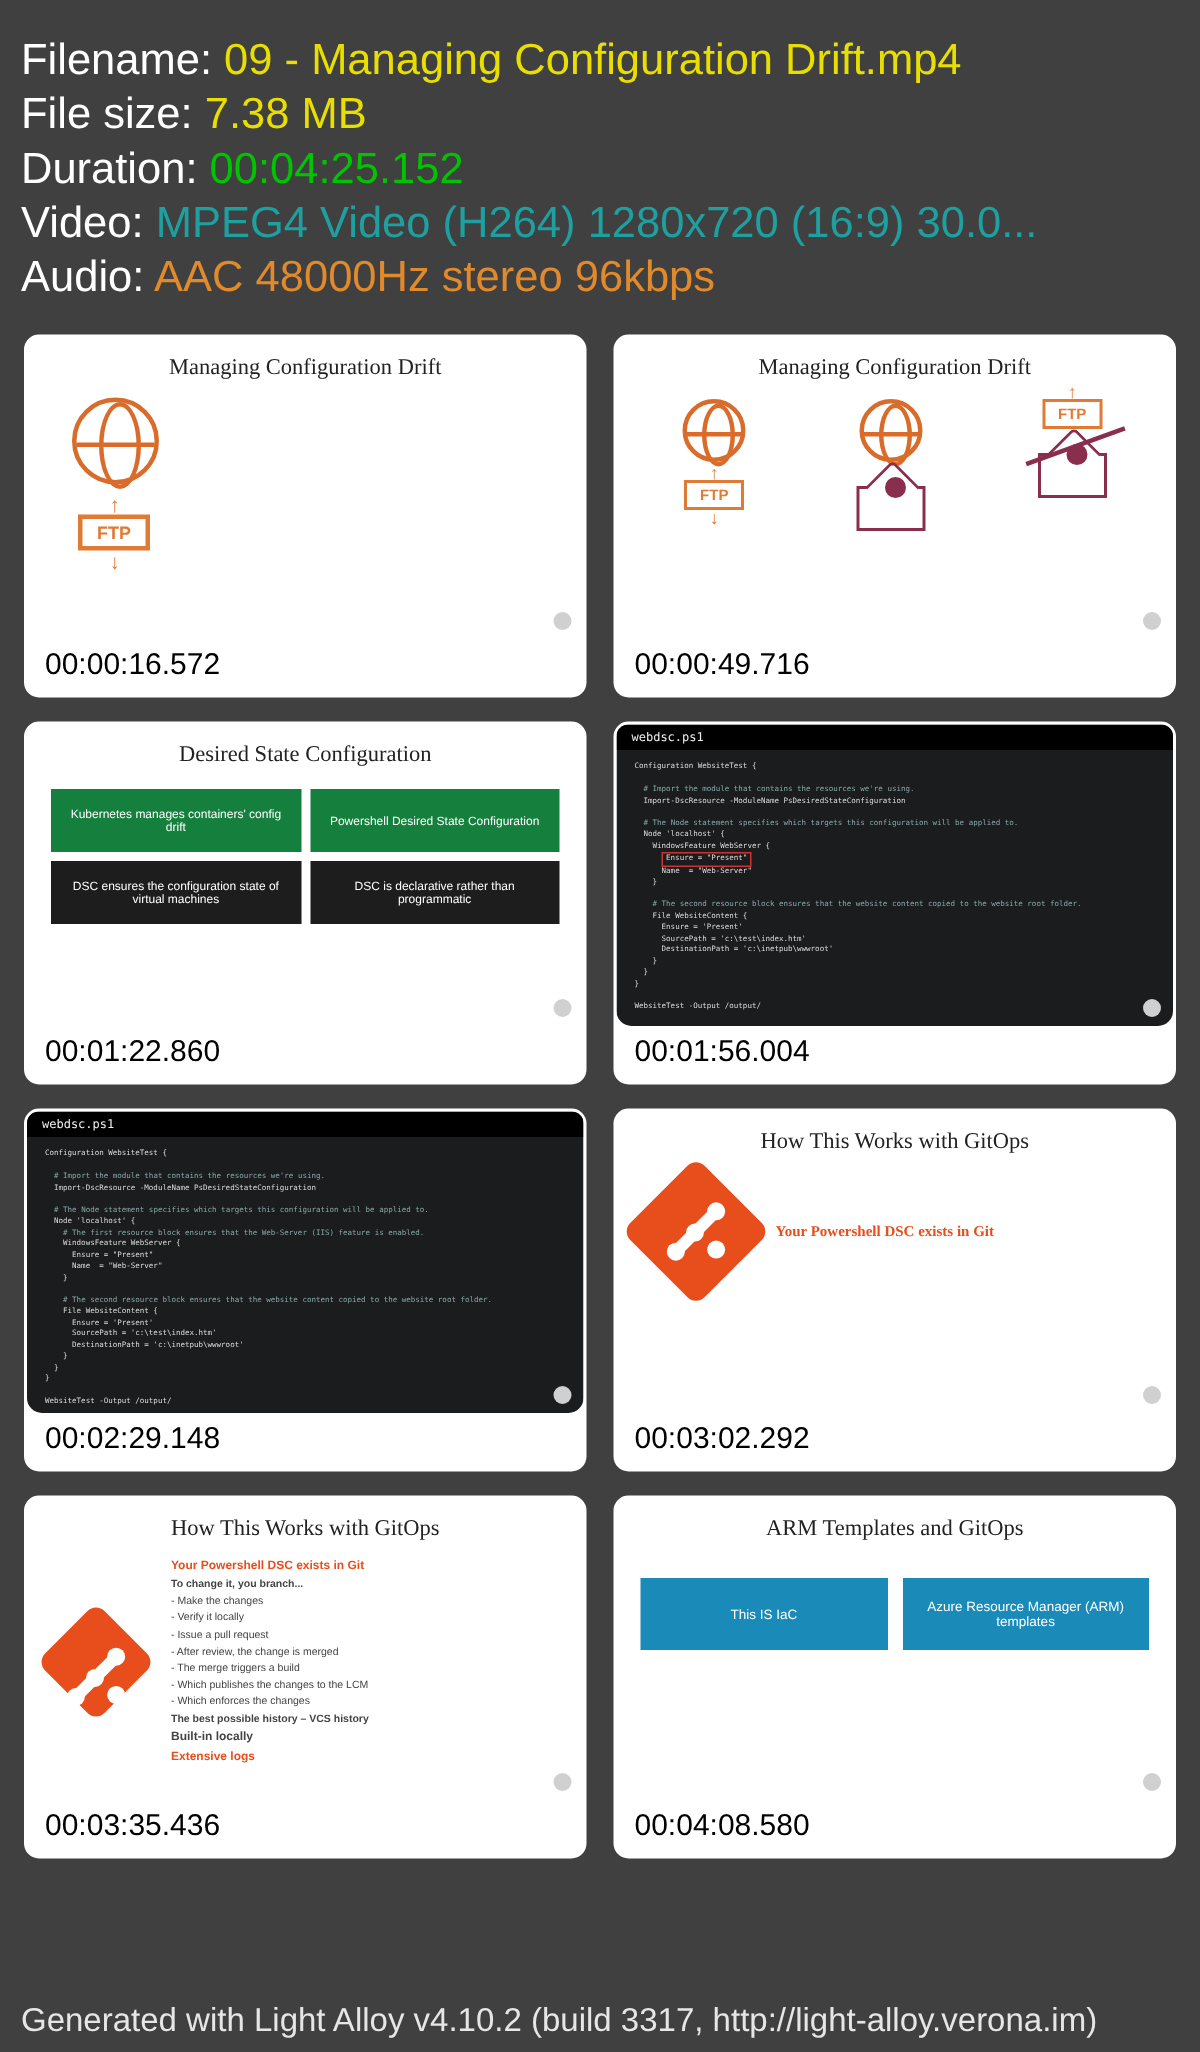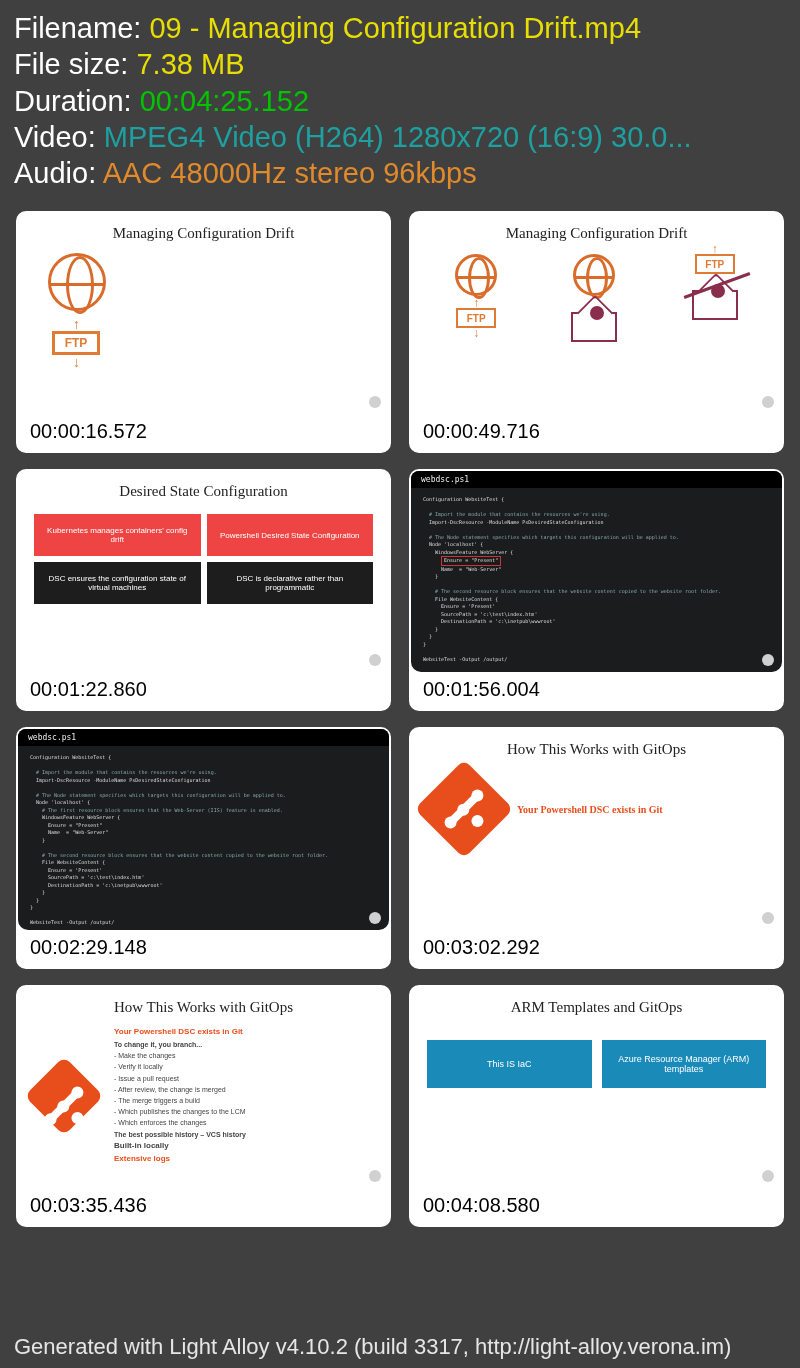--- a/index.html
+++ b/index.html
@@ -6,20 +6,21 @@
   body {
     width: 800px;
     height: 1368px;
     background: #404040;
     font-family: Arial, Helvetica, sans-serif;
     color: #fff;
     overflow: hidden;
   }
   .info-block {
     padding: 10px 14px 6px 14px;
+    margin-top: 12px;
   }
   .info-line {
     font-size: 29px;
     line-height: 1.25;
     white-space: nowrap;
     overflow: hidden;
     text-overflow: ellipsis;
   }
   .label-white { color: #fff; }
   .val-yellow { color: #e8df00; }
@@ -95,21 +96,21 @@
   .ftp-sm::after{content:'↓';position:absolute;bottom:-14px;left:15px;color:#e07b35;font-size:12px;}
   .envelope{width:46px;height:30px;border:2px solid #8a2e4e;position:relative;margin-top:4px;}
   .envelope::before{content:'';position:absolute;top:-14px;left:9px;width:24px;height:24px;border:2px solid #8a2e4e;border-bottom:none;border-right:none;transform:rotate(45deg);border-radius:4px 0 0 0;background:#fff;}
   .envelope::after{content:'';position:absolute;top:-8px;left:17px;width:10px;height:10px;border:2px solid #8a2e4e;border-radius:50%;background:#8a2e4e;}
   .strike{position:relative;}
   .strike::after{content:'';position:absolute;width:70px;height:3px;background:#8a2e4e;top:30px;left:-10px;transform:rotate(-20deg);}
 
   
   .tile-grid{display:grid;grid-template-columns:1fr 1fr;gap:6px;padding:8px 16px;}
   .tile{padding:10px 8px;font-size:8px;color:#fff;text-align:center;display:flex;align-items:center;justify-content:center;min-height:42px;}
-  .tile-blue{background:#ef4444;}
+  .tile-blue{background:#15803d;}
   .tile-black{background:#1d1d1d;}
 
   
   .codeblock{padding:8px 12px;color:#ddd;font-family:monospace;font-size:5px;line-height:1.5;}
   .codeblock .cmt{color:#8aa;}
   .codeblock .hl{border:1px solid #c33;padding:0 2px;display:inline-block;}
   .code-filename{background:#000;color:#eee;font-size:8px;padding:4px 10px;font-family:monospace;}
 
   
   .git-row{display:flex;align-items:center;padding:10px 18px;gap:18px;}

